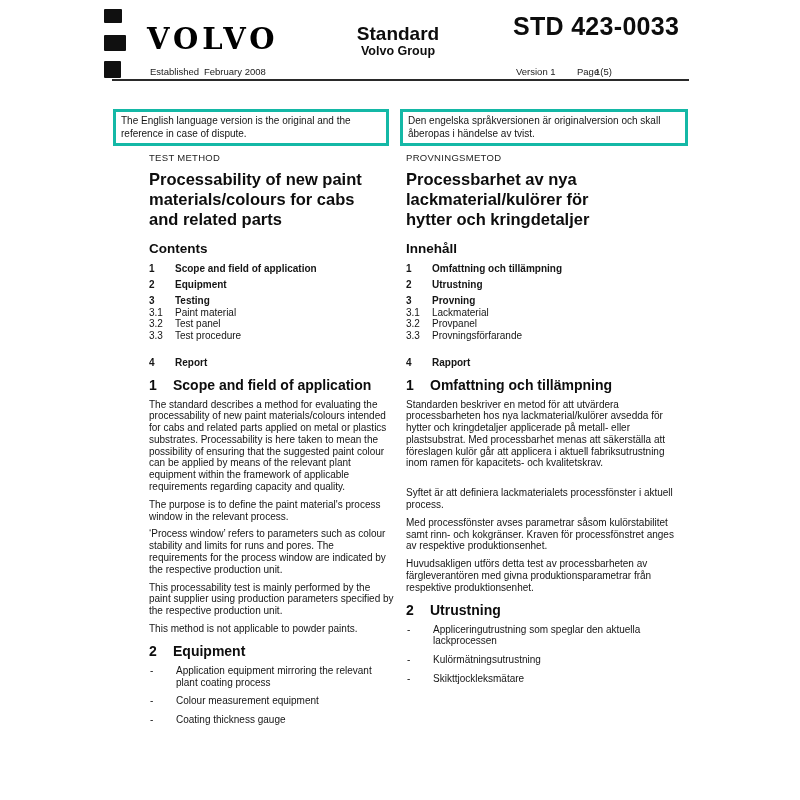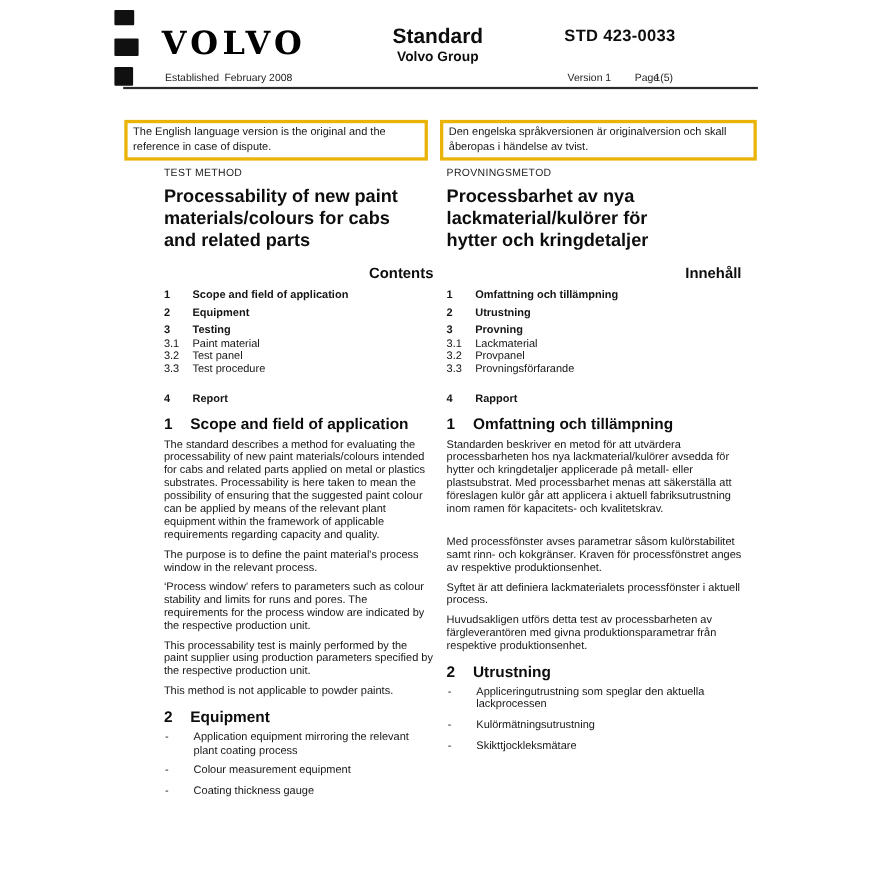--- a/index.html
+++ b/index.html
@@ -13,37 +13,37 @@
   .scan-mark{position:absolute;background:#101010;border-radius:1px;}
   
   .logo{
     left:147px;top:22px;
     font-family:"DejaVu Serif", serif;font-weight:bold;font-size:29px;
     letter-spacing:4px;color:#000000;white-space:nowrap;
   }
   .std-center{left:330px;top:23px;width:136px;text-align:center;}
   .doc-type{font-size:19px;font-weight:bold;color:#0d0d0d;line-height:21px;}
   .org{font-size:12.5px;font-weight:bold;color:#0d0d0d;line-height:14px;}
-  .doc-number{left:513px;top:24px;font-size:15px;font-weight:bold;color:#0d0d0d;letter-spacing:0.3px;white-space:nowrap;}
+  .doc-number{left:513px;top:12px;font-size:25px;font-weight:bold;color:#0d0d0d;letter-spacing:0.3px;white-space:nowrap;}
   .meta{font-size:9.5px;color:#222;white-space:nowrap;}
   .rule{left:112px;top:79px;width:577px;height:1.6px;background:#2a2a2a;}
   
   .notice{
-    border:3px solid #eab308;font-size:10px;line-height:12.5px;
+    border:3px solid #14b8a6;font-size:10px;line-height:12.5px;
     padding:3px 5px;color:#151515;background:#fff;
   }
   .notice-en{left:113px;top:109px;width:260px;}
   .notice-sv{left:400px;top:109px;width:272px;}
   
   .col{position:absolute;top:152px;}
   .col-en{left:149px;width:245px;}
   .col-sv{left:406px;width:268px;}
   .kicker{font-size:9.5px;letter-spacing:0.3px;margin:0 0 6px 0;color:#222;}
   .doc-title{font-size:16.5px;font-weight:bold;line-height:20px;color:#0d0d0d;margin:0 0 12px 0;}
-  .contents-h{font-size:13.5px;font-weight:bold;color:#0d0d0d;margin:0 0 7px 0;text-align:right;}
+  .contents-h{font-size:13.5px;font-weight:bold;color:#0d0d0d;margin:0 0 7px 0;}
   .toc{margin:0 0 8px 0;}
   .toc-row{display:flex;font-size:10px;line-height:11.5px;color:#151515;}
   .toc-row .t-num{width:26px;flex:none;}
   .toc-main{font-weight:bold;margin-bottom:4.5px;}
   .toc-main.tight{margin-bottom:0;}
   .toc-sub{margin-bottom:0;}
   .toc-sub.last{margin-bottom:16px;}
   .section-h{display:flex;font-size:14px;font-weight:bold;line-height:16px;color:#0d0d0d;margin:0 0 6px 0;}
   .section-h.sec2{margin-top:8px;}
   .section-h .s-num{width:24px;flex:none;}
@@ -177,22 +177,22 @@
     <div class="toc-row toc-main">
         <span class="t-num">4</span>
         <span>Rapport</span>
       </div>
   </div>
   <div class="section-h">
       <span class="s-num">1</span>
       <span>Omfattning och tillämpning</span>
     </div>
   <p class="body gap-after">Standarden beskriver en metod för att utvärdera processbarheten hos nya lackmaterial/kulörer avsedda för hytter och kringdetaljer applicerade på metall- eller plastsubstrat. Med processbarhet menas att säkerställa att föreslagen kulör går att applicera i aktuell fabriksutrustning inom ramen för kapacitets- och kvalitetskrav.</p>
+  <p class="body">Syftet är att definiera lackmaterialets processfönster i aktuell process.</p>
   <p class="body">Med processfönster avses parametrar såsom kulörstabilitet samt rinn- och kokgränser. Kraven för processfönstret anges av respektive produktionsenhet.</p>
-  <p class="body">Syftet är att definiera lackmaterialets processfönster i aktuell process.</p>
   <p class="body">Huvudsakligen utförs detta test av processbarheten av färgleverantören med givna produktionsparametrar från respektive produktionsenhet.</p>
   <div class="section-h sec2">
       <span class="s-num">2</span>
       <span>Utrustning</span>
     </div>
   <div class="bullet">
       <span class="dash">-</span>
       <span>Appliceringutrustning som speglar den aktuella lackprocessen</span>
     </div>
   <div class="bullet">

